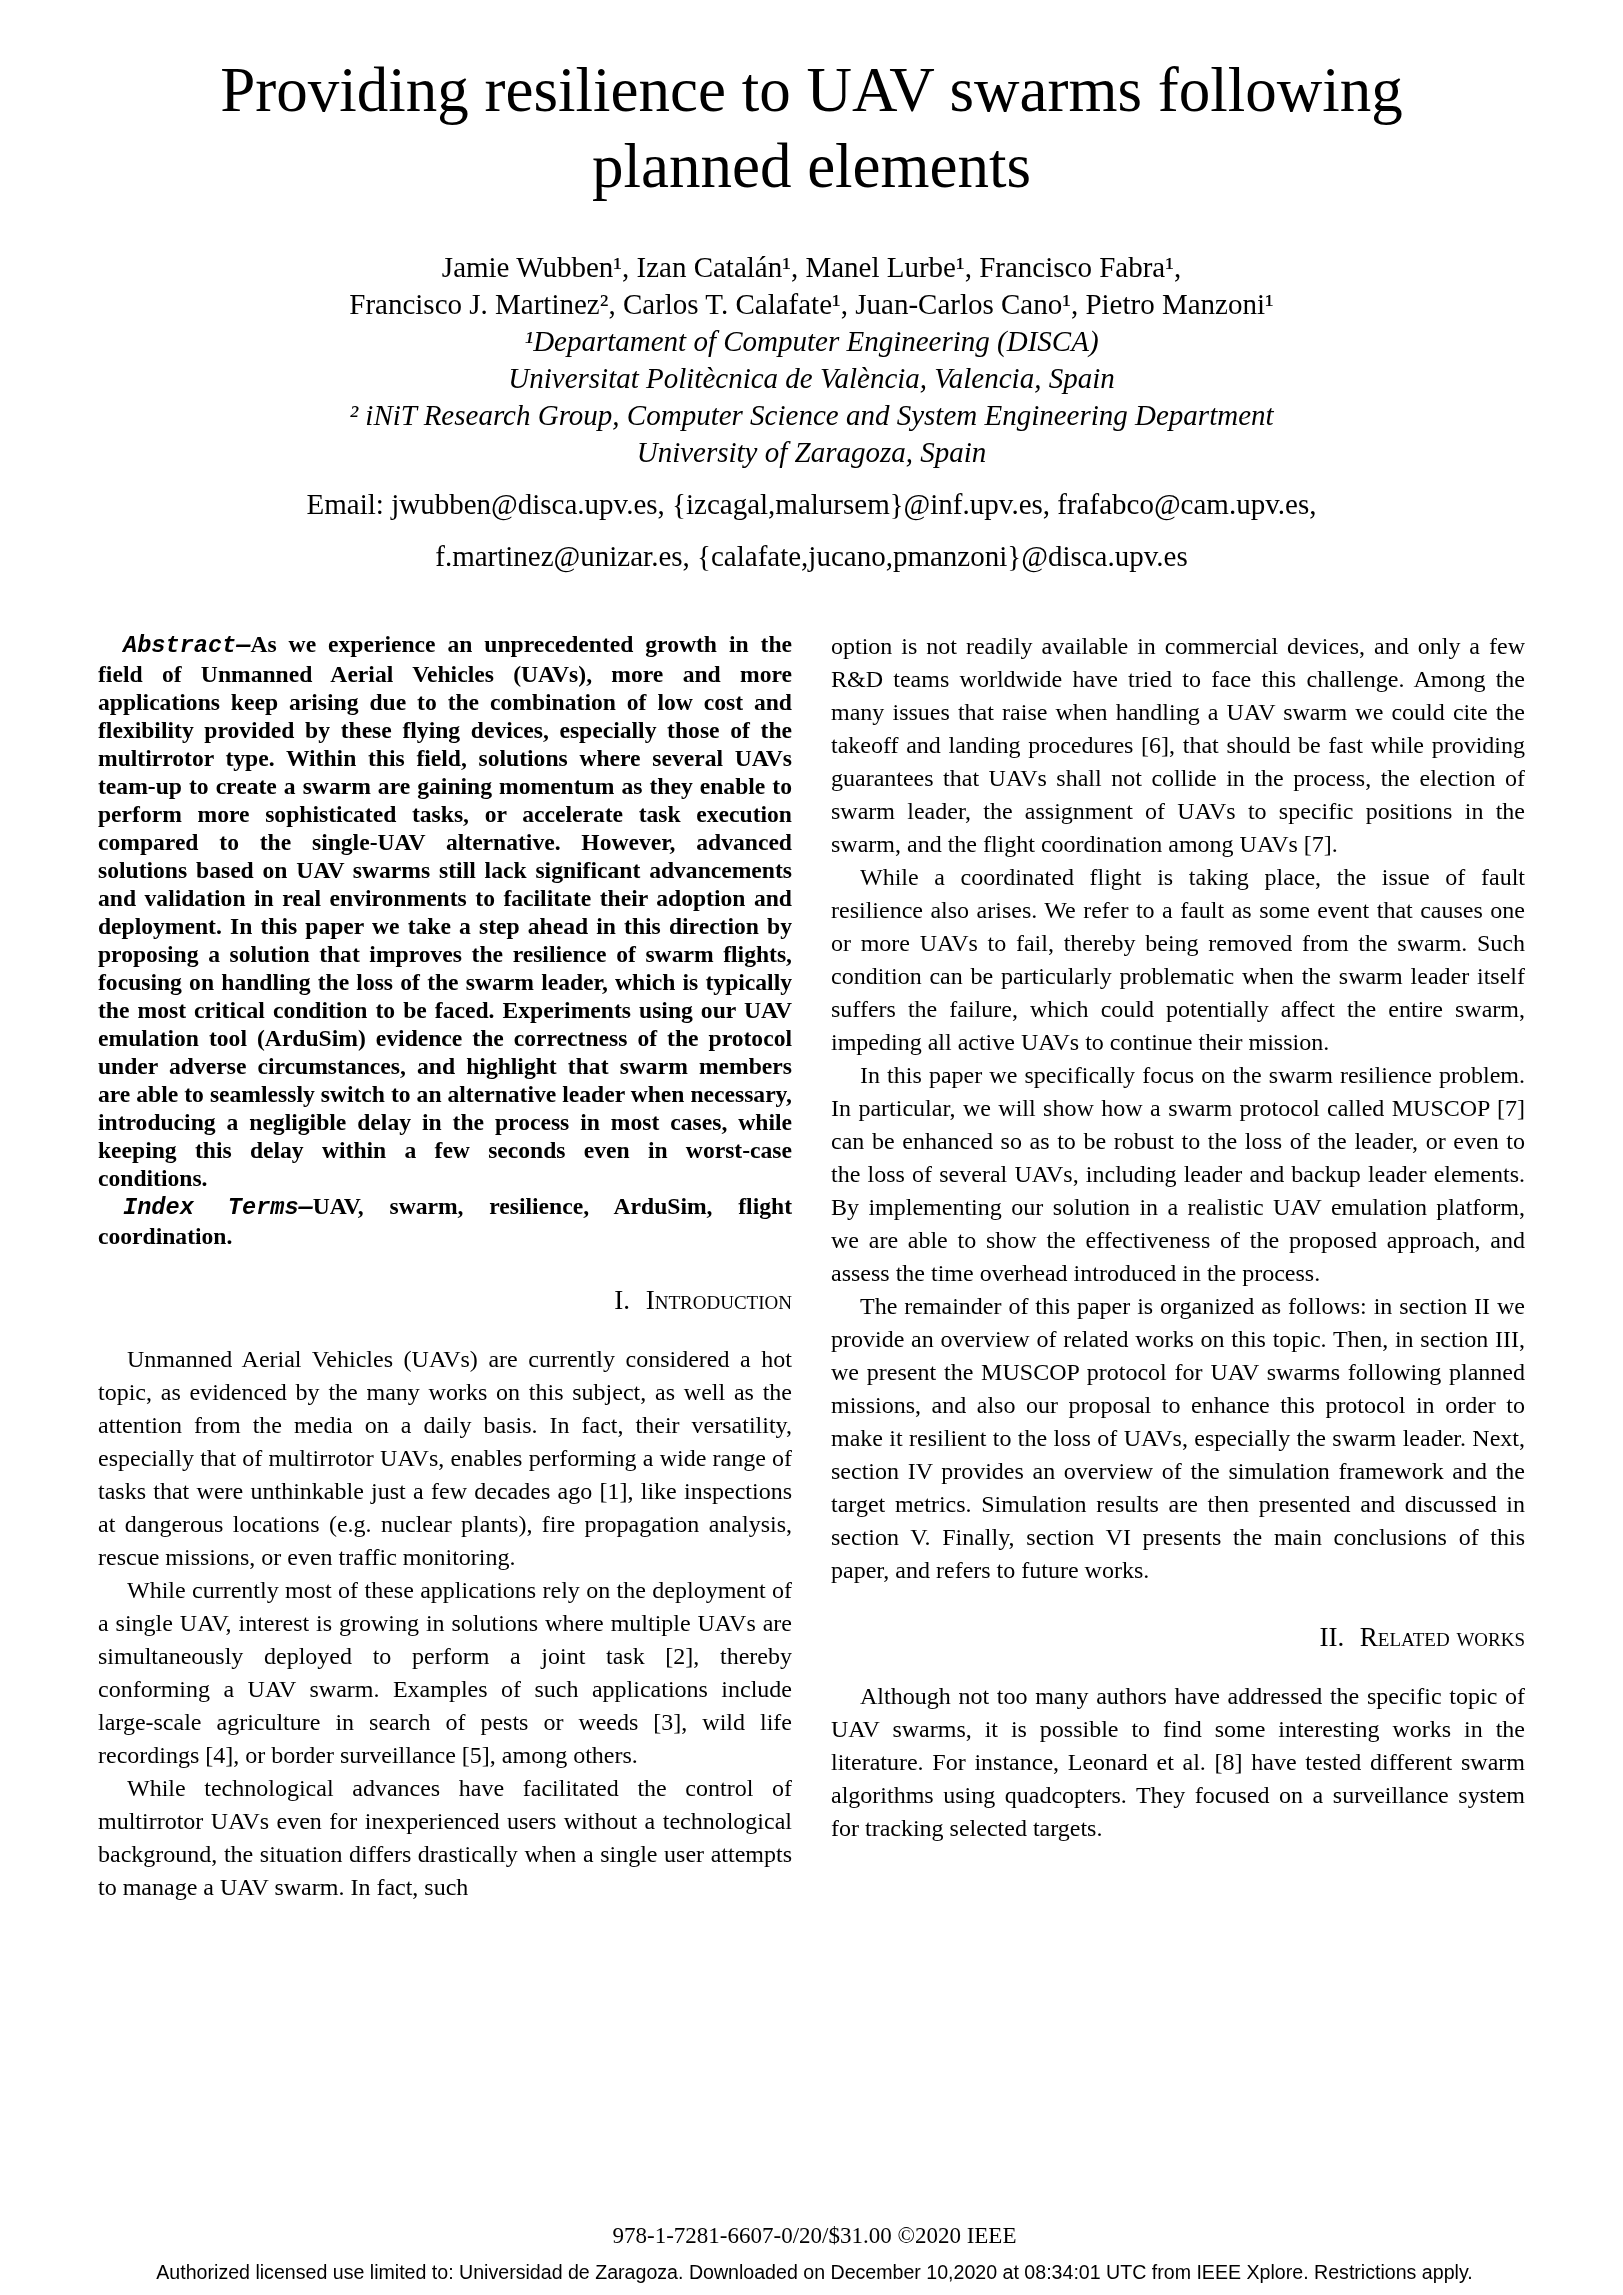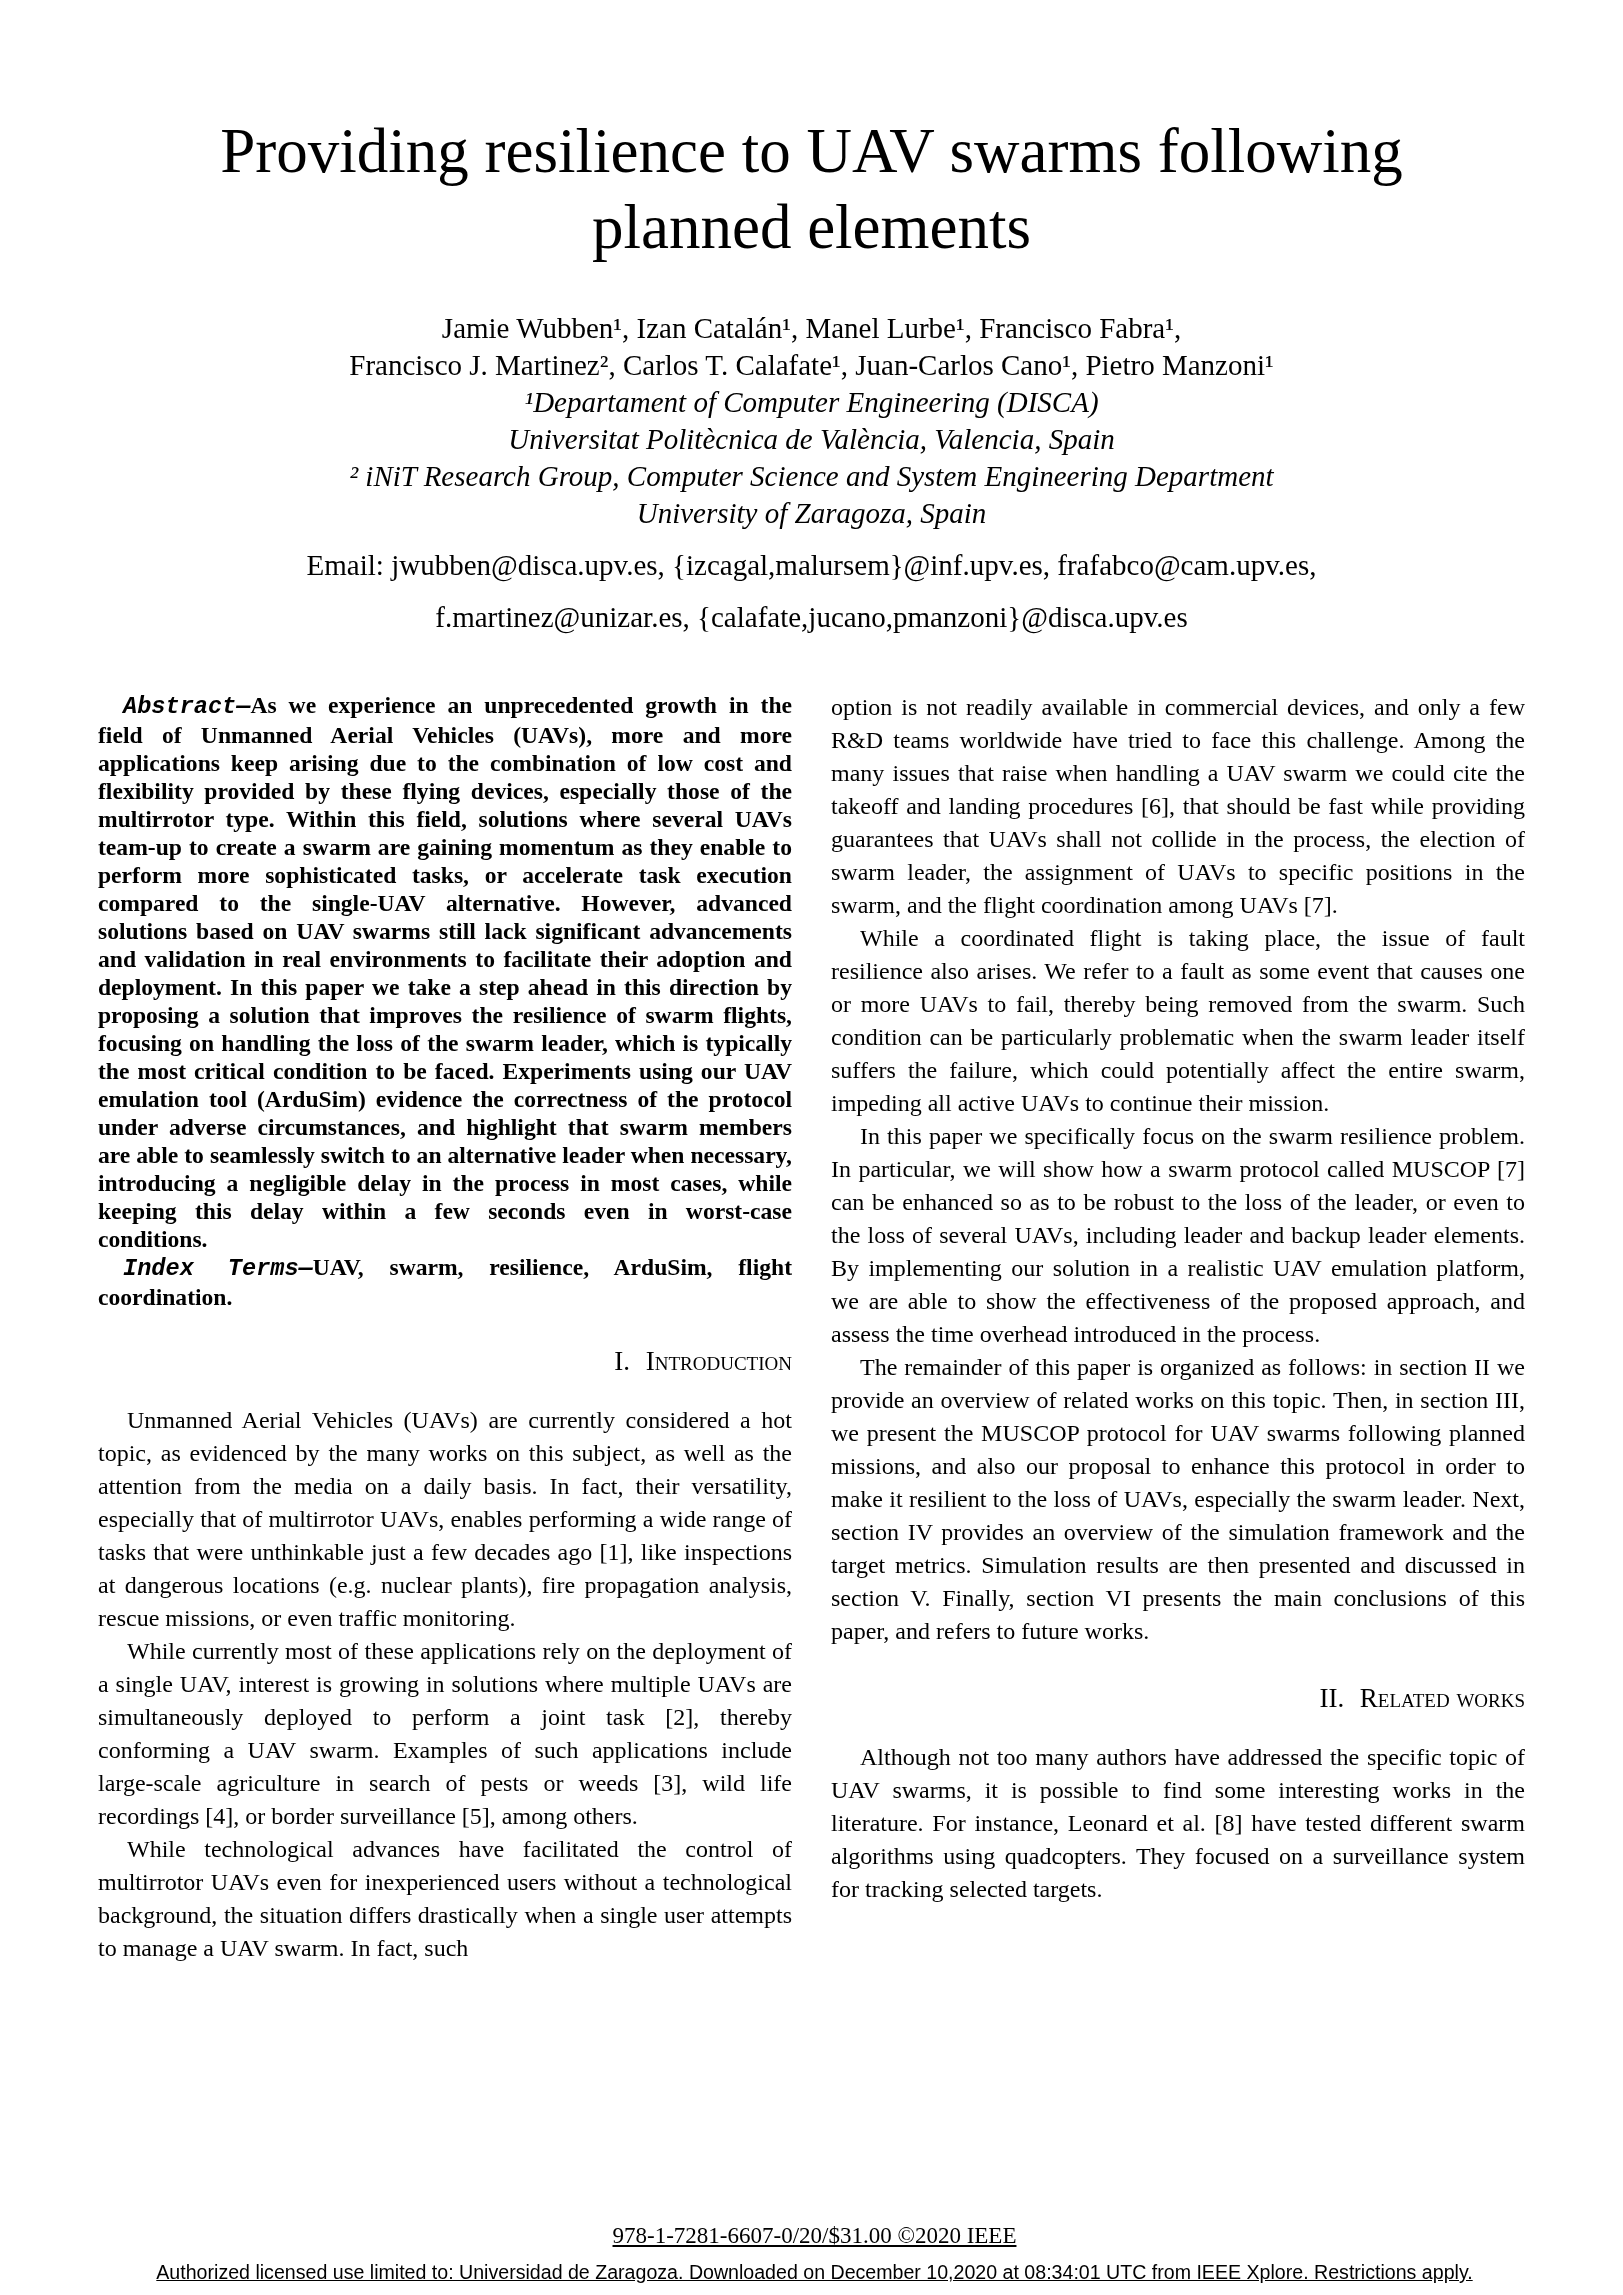--- a/index.html
+++ b/index.html
@@ -5,21 +5,21 @@
   html, body { margin: 0; padding: 0; background: #ffffff; }
   .page {
     position: relative;
     width: 1623px;
     height: 2295px;
     background: #ffffff;
     color: #000000;
     font-family: "Liberation Serif", "DejaVu Serif", serif;
     overflow: hidden;
   }
-  .header { padding-top: 113px; text-align: center; }
+  .header { padding-top: 52px; text-align: center; }
   .title { font-weight: normal; margin: 0; font-size: 63px; line-height: 76px; }
   .title-line { display: block; }
   .authors-block { margin-top: 45px; font-size: 29px; line-height: 37px; }
   .author-line { display: block; }
   .affil-line { display: block; font-style: italic; }
   .email-line { display: block; margin-top: 15px; }
   .columns {
     display: flex;
     gap: 39px;
     padding: 0 98px;
@@ -45,21 +45,21 @@
   .body-par.noindent { text-indent: 0; }
   .section-heading {
     font-weight: normal;
     font-size: 27px;
     line-height: 33px;
     text-align: right;
     margin: 34px 0 26px 0;
     font-variant: small-caps;
   }
   .sec-num { margin-right: 15.7px; }
-  .footer { position: absolute; top: 2223px; left: 6px; right: 0; text-align: center; text-decoration: underline; }
+  .footer { position: absolute; top: 2223px; left: 6px; right: 0; text-align: center; }
   .footer-copyright { font-size: 23px; line-height: 26px; }
   .footer-license { font-size: 19.6px; line-height: 25px; margin-top: 11px; font-family: "Liberation Sans", sans-serif; }
 </style>
 </head>
 <body>
 
 <div class="page">
 
   <div class="header">
     <h1 class="title">

